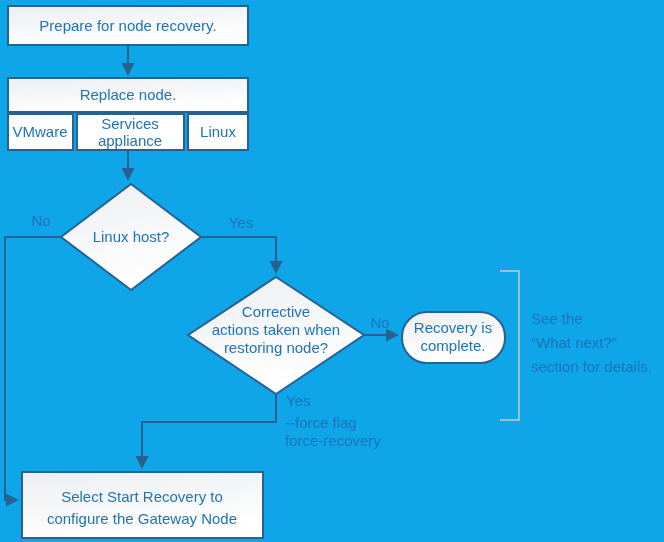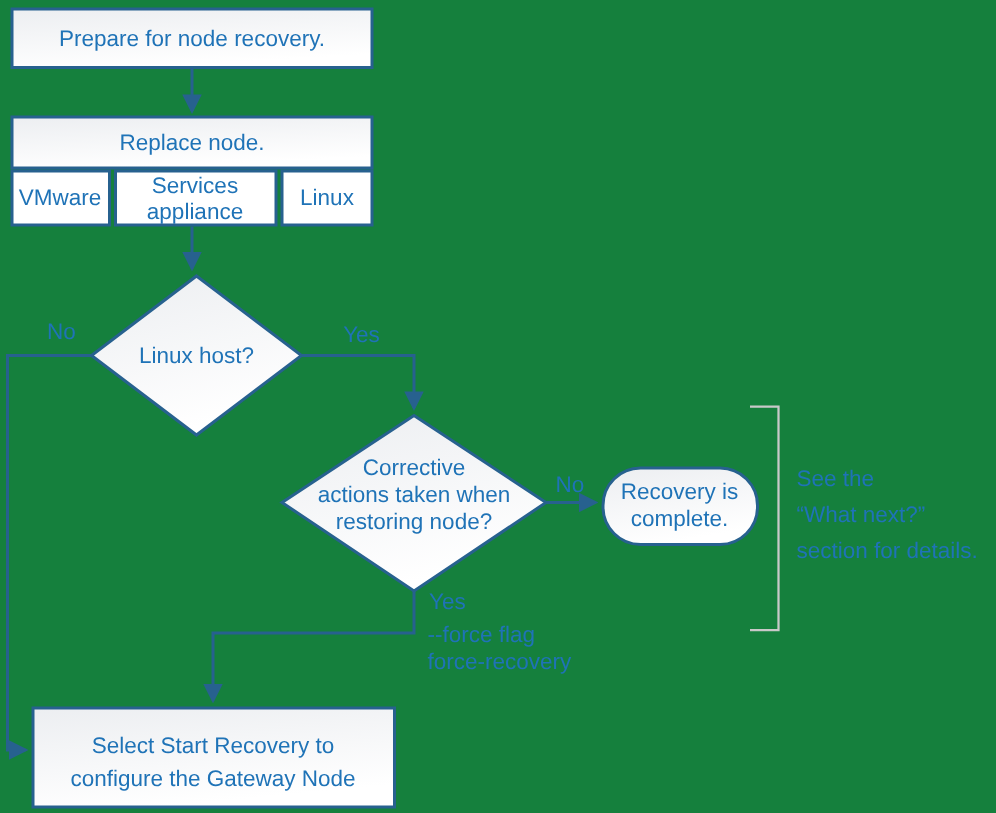--- a/index.html
+++ b/index.html
@@ -1,16 +1,16 @@
 <!DOCTYPE html>
 <html><head>
 <meta charset="utf-8">
 <style>
   html,body{margin:0;padding:0;background:#ffffff;}
-  #stage{position:relative;width:664px;height:542px;background:#15803d;
+  #stage{position:relative;width:664px;height:542px;background:#0ea5e9;
          font-family:"Liberation Sans",sans-serif;}
   svg{display:block;}
   text{font-family:"Liberation Sans",sans-serif;font-size:15px;fill:#1f73b7;}
   .shape{stroke:#27618f;stroke-width:2;}
   .grad-fill{fill:url(#softGrad);}
   .white-fill{fill:#ffffff;}
   .edge{stroke:#27618f;stroke-width:2;fill:none;}
   .bracket{stroke:#c9c9c9;stroke-width:1.5;fill:none;}
   .lbl-mid{text-anchor:middle;dominant-baseline:middle;}
   .lbl-start{text-anchor:start;dominant-baseline:middle;}

